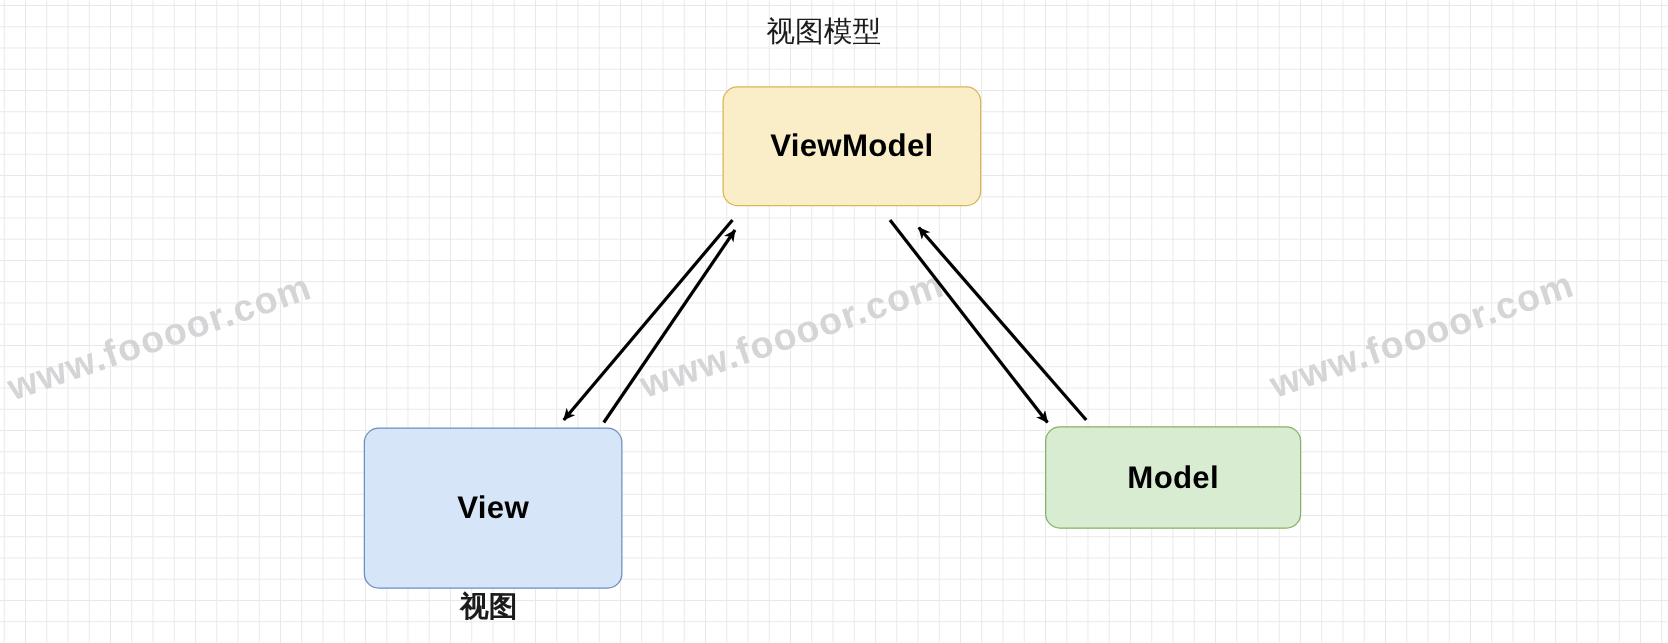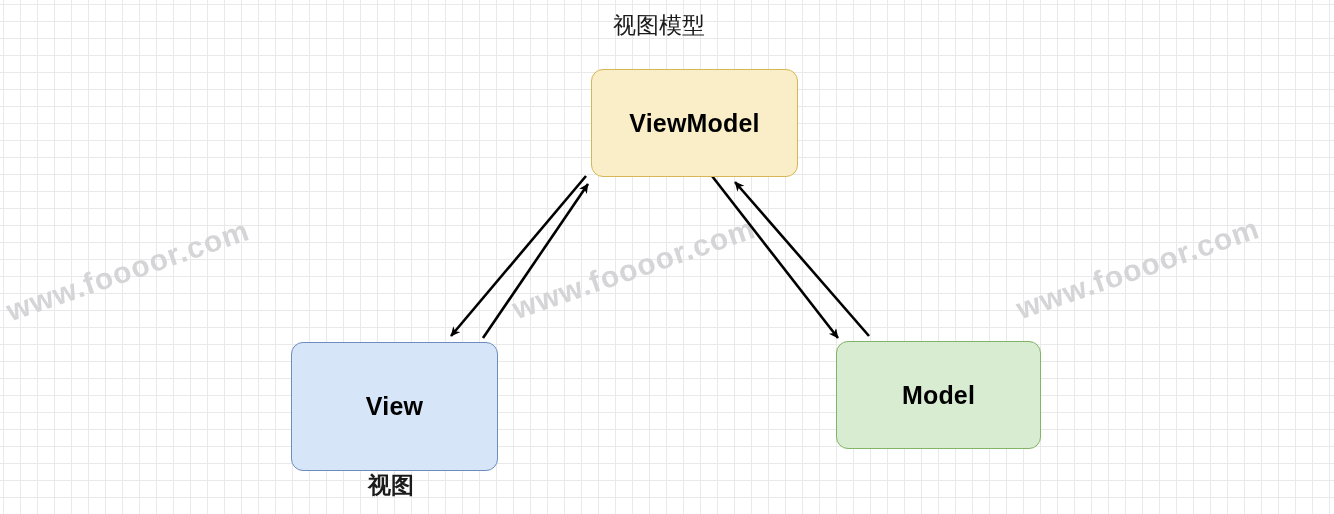--- a/index.html
+++ b/index.html
@@ -63,34 +63,34 @@
     display: flex;
     align-items: center;
     justify-content: center;
     font-weight: 700;
     color: #000000;
     font-family: "Liberation Sans", "DejaVu Sans", sans-serif;
     font-size: 25px;
     letter-spacing: 0.2px;
   }
   .node-viewmodel {
-    left: 591px; top: 69px;
-    width: 207px; height: 108px;
+    left: 578px; top: 69px;
+    width: 207px; height: 96px;
     background: #faeec8;
     border: 1.6px solid #d6b656;
   }
   .node-view {
     left: 291px; top: 342px;
     width: 207px; height: 129px;
     background: #d7e5f8;
     border: 1.6px solid #6c8ebf;
   }
   .node-model {
     left: 836px; top: 341px;
-    width: 205px; height: 108px;
+    width: 205px; height: 82px;
     background: #d8ecd2;
     border: 1.6px solid #82b366;
   }
 
   .caption {
     position: absolute;
     color: #1b1b1b;
     font-family: "Liberation Sans", "DejaVu Sans", sans-serif;
     font-size: 23px;
     white-space: nowrap;

